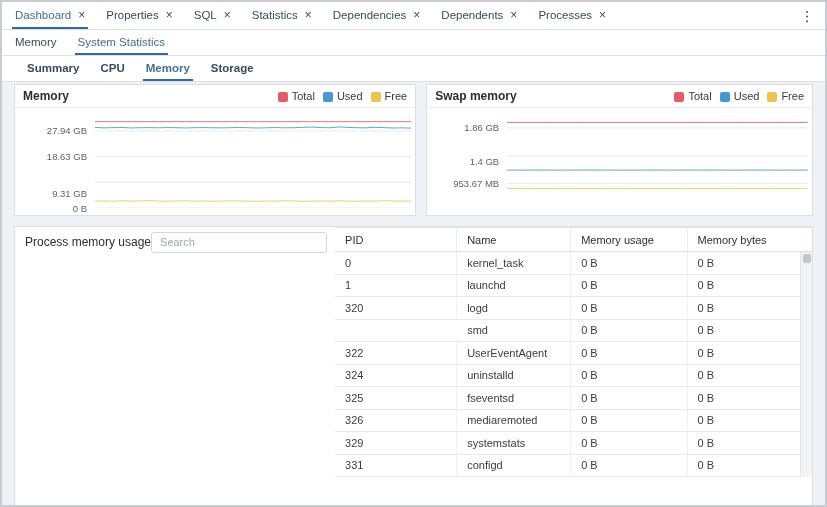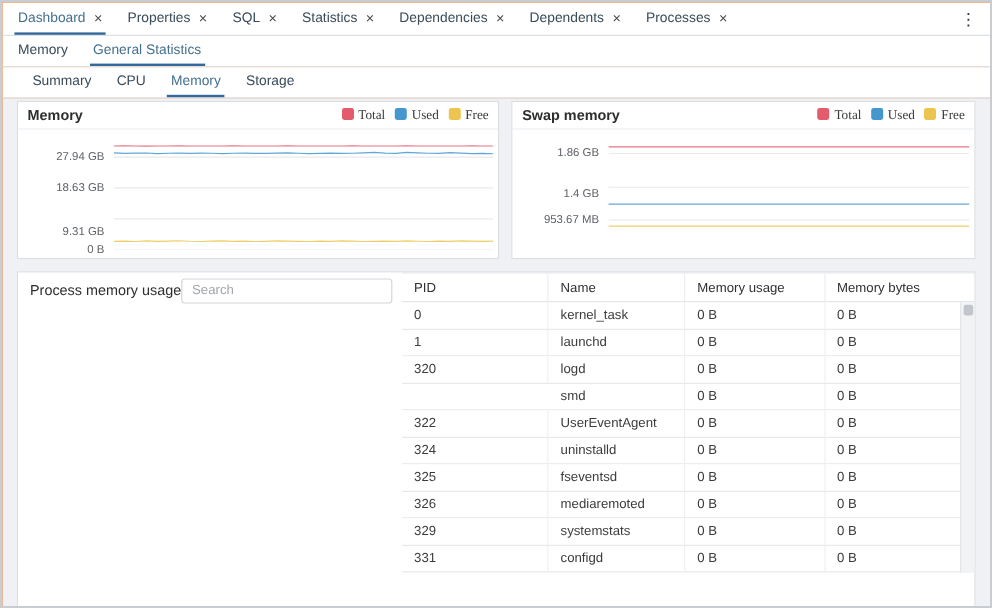--- a/index.html
+++ b/index.html
@@ -29,21 +29,21 @@
   .content { background:#f0f1f4; height:451px; padding:2px 12px 0; }
   .charts-row { display:flex; gap:10px; height:132px; }
   .panel { background:#fff; border:1px solid #dbdfe5; flex:1; display:flex; flex-direction:column; }
   .panel-left { flex:1.04; }
   .panel-header {
     height:23px; display:flex; align-items:center; justify-content:space-between;
     padding:0 8px; border-bottom:1px solid #edeef1;
   }
   .panel-title { font-size:12px; font-weight:700; color:#2e2e2e; }
   .legend { display:flex; align-items:center; gap:8px; }
-  .legend-item { display:flex; align-items:flex-start; gap:4px; font-size:11px; color:#3a3a3a;font-family:Liberation Serif, serif; }
+  .legend-item { display:flex; align-items:flex-end; gap:4px; font-size:11px; color:#3a3a3a; }
   .swatch { width:10px; height:10px; border-radius:2px; display:inline-block; }
   .chart-body { position:relative; flex:1; padding:4px 4px 0 0;margin-left:22px; }
   .ylabels { position:absolute; left:0; top:4px; width:56px; height:96px; }
   .ylabel { position:absolute; right:6px; font-size:9.5px; color:#5f6368; white-space:nowrap; }
   .plot-wrap { margin-left:58px; height:96px; }
   .plot-wrap svg { display:block; width:100%; height:96px; }
   
   .proc-panel { margin-top:10px; height:281px; display:flex; flex-direction:row; }
   .proc-header { height:30px; display:flex; align-items:center; justify-content:space-between; padding:0 8px 0 10px; }
   .proc-title { font-size:12px; color:#2e2e2e; }
@@ -111,27 +111,27 @@
       </div>
     <div class="kebab">⋮</div>
   </div>
 
   <div class="tabbar tabbar-2">
     <div id="dash-tabs" style="display:flex;">
         <div class="tab">
           <span>Memory</span>
         </div>
         <div class="tab active">
-          <span>General Statistics</span>
+          <span>System Statistics</span>
         </div>
       </div>
   </div>
 
   <div class="tabbar tabbar-3">
-    <div id="stats-tabs" style="display:flex;">
+    <div id="stats-tabs" style="display:flex;font-weight:bold;">
         <div class="tab">
           <span>Summary</span>
         </div>
         <div class="tab">
           <span>CPU</span>
         </div>
         <div class="tab active">
           <span>Memory</span>
         </div>
         <div class="tab">

